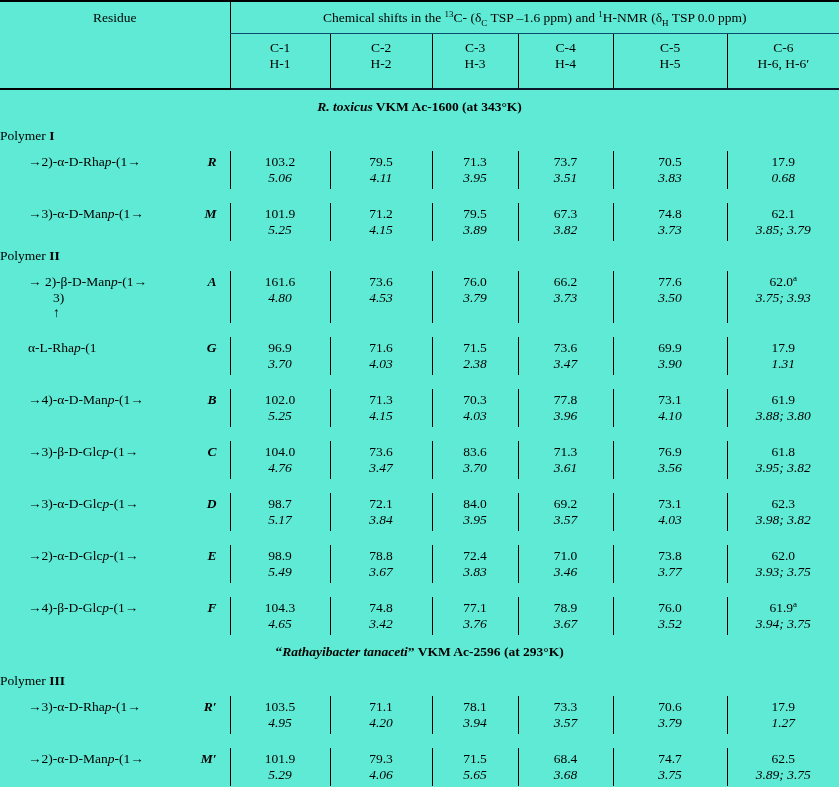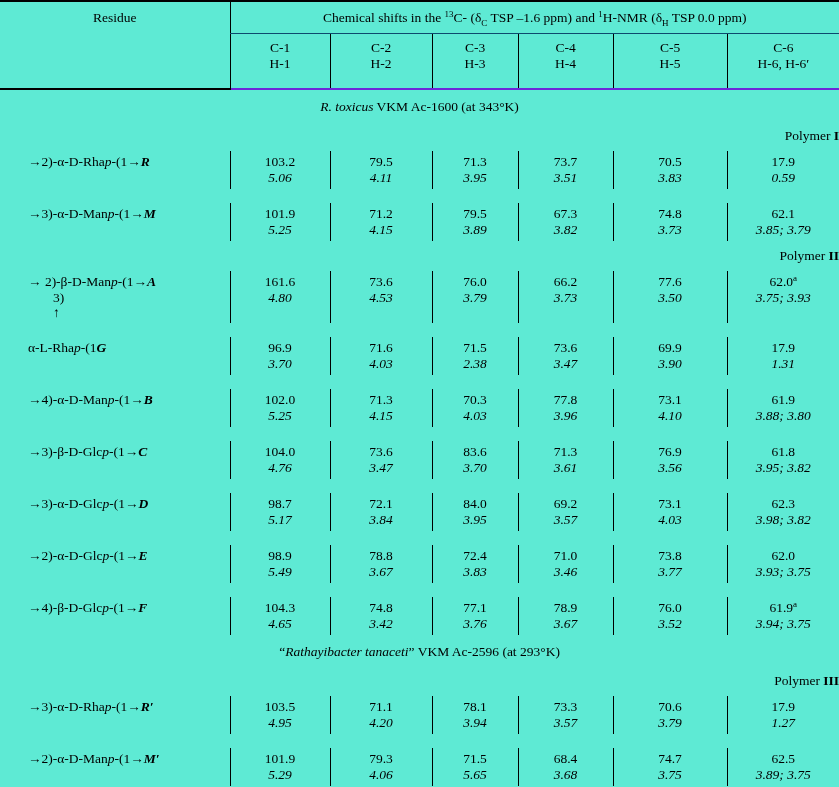--- a/index.html
+++ b/index.html
@@ -9,33 +9,33 @@
   }
   table{border-collapse:collapse;table-layout:fixed;width:839px;
     border-top:2px solid #000;border-bottom:2px solid #000;}
   td{padding:0;}
   
   td.residue-head{vertical-align:top;text-align:center;padding-top:8px;
     border-bottom:2px solid #000;}
   td.title-head{height:31px;vertical-align:middle;text-align:center;
     border-left:1px solid #000;border-bottom:1px solid #0c4a6e;}
   tr.colheads td{vertical-align:top;text-align:center;border-left:1px solid #000;
-    border-bottom:2px solid #6d28d9;padding:6px 0 16px;line-height:16px;}
+    border-bottom:2px solid #0f172a;padding:6px 0 16px;line-height:16px;}
   .hhead{}
   sup{font-size:9px;line-height:0;}
   sub{font-size:9px;line-height:0;}
   .it{font-style:italic;}
   .bd{font-weight:bold;}
   
-  tr.section td{text-align:center;padding:9px 0 7px;line-height:15px;}
-  tr.polymer td{text-align:right;padding:7px 0 8px;line-height:15px;}
+  tr.section td{text-align:center;padding:9px 0 7px;line-height:15px;font-weight:bold;}
+  tr.polymer td{text-align:left;padding:7px 0 8px;line-height:15px;}
   
   tr.data td{vertical-align:top;padding-top:3px;padding-bottom:3px;line-height:16px;}
   tr.data td.residue{padding-left:28px;}
-  .rrow{display:flex;justify-content:flex-start;padding-right:13px;}
+  .rrow{display:flex;justify-content:space-between;padding-right:13px;}
   .rlabel{font-weight:bold;font-style:italic;}
   .rext{margin-left:25px;line-height:15px;}
   tr.data td.val{border-left:1px solid #000;text-align:center;}
   .hval{font-style:italic;}
   tr.spacer td{height:14px;}
   tr.endspacer td{height:16px;}
 </style>
 </head>
 <body>
 
@@ -111,21 +111,21 @@
           <td class="val">
             <div class="cval">73.7</div>
             <div class="hval">3.51</div>
           </td>
           <td class="val">
             <div class="cval">70.5</div>
             <div class="hval">3.83</div>
           </td>
           <td class="val">
             <div class="cval">17.9</div>
-            <div class="hval">0.59</div>
+            <div class="hval">0.68</div>
           </td>
         </tr>
         <tr class="spacer">
           <td colspan="7"></td>
         </tr>
         <tr class="data">
           <td class="residue">
             <div class="rrow">
               <span class="rname"><span>→3)-α-D-Man</span><span class="it">p</span><span>-(1→</span></span>
               <span class="rlabel">M</span>

